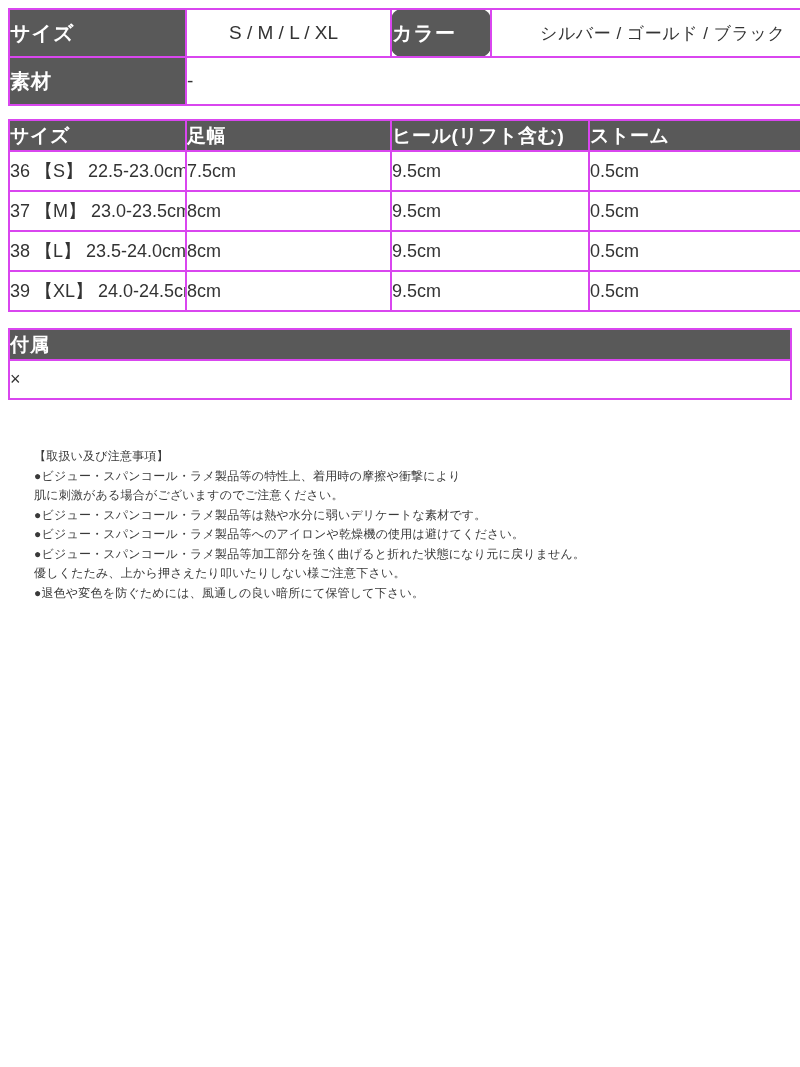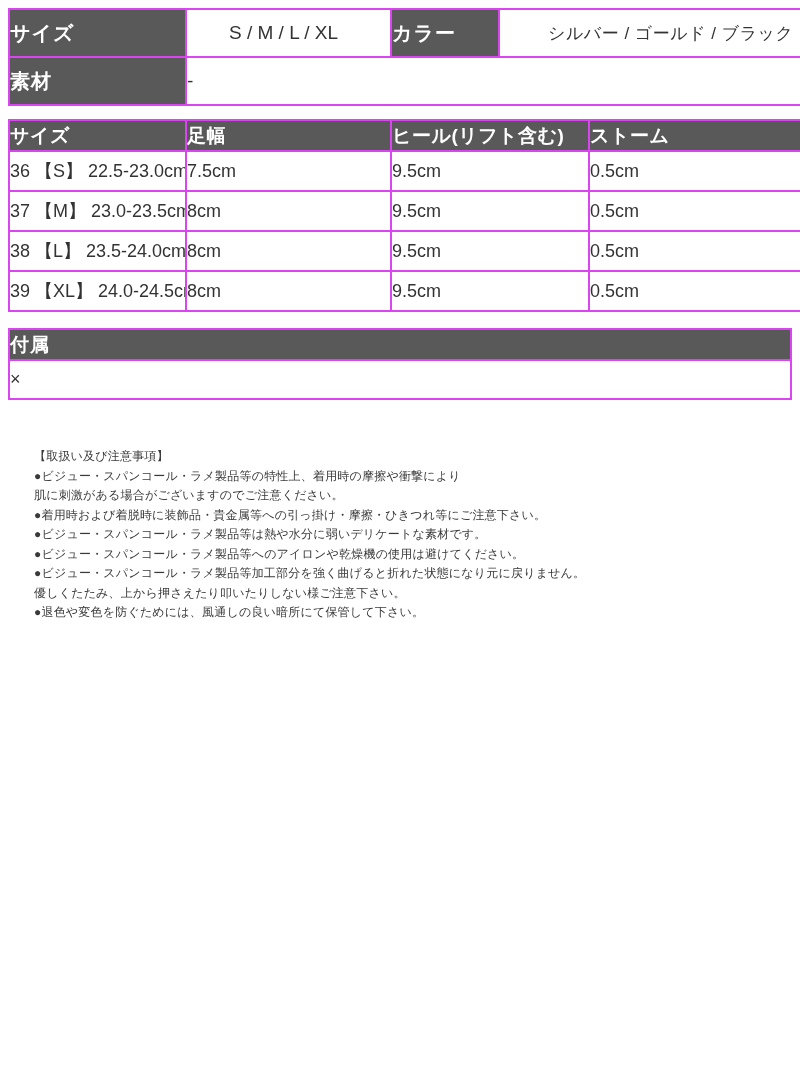--- a/index.html
+++ b/index.html
@@ -33,21 +33,21 @@
   td.val {
     color: #333333;
     font-size: 19px;
     background: #ffffff;
   }
 
   
   .spec-table td, .spec-table th { height: 48px; }
   .spec-table .c1 { width: 177px; }
   .spec-table .c2 { width: 205px; padding-left: 42px; }
-  .spec-table .c3 { width: 108px; }
+  .spec-table .c3 { width: 100px; border-radius: 11px; }
   .spec-table .c4 { width: 354px; padding-left: 48px; }
   .spec-table .colval { font-size: 17px; letter-spacing: 0.5px; }
 
   
   .dim-table { margin-top: 13px; }
   .dim-table th.hdr { height: 31px; font-size: 19px; letter-spacing: 0.5px; }
   .dim-table td { height: 40px; }
   .dim-table .c1 { width: 177px; }
   .dim-table .c2 { width: 205px; }
   .dim-table .c3 { width: 198px; margin-top: 37px; }
@@ -133,21 +133,20 @@
     <tr>
       <td>×</td>
     </tr>
   </tbody>
     </table>
 
   <div class="notes">
     <div class="line">【取扱い及び注意事項】</div>
     <div class="line">●ビジュー・スパンコール・ラメ製品等の特性上、着用時の摩擦や衝撃により</div>
     <div class="line">肌に刺激がある場合がございますのでご注意ください。</div>
-    <div class="line">●着用時および着脱時に装飾品・貴金属等への引っ掛け・摩擦・ひきつれ等にご注意下さい。</div>
     <div class="line">●ビジュー・スパンコール・ラメ製品等は熱や水分に弱いデリケートな素材です。</div>
     <div class="line">●ビジュー・スパンコール・ラメ製品等へのアイロンや乾燥機の使用は避けてください。</div>
     <div class="line">●ビジュー・スパンコール・ラメ製品等加工部分を強く曲げると折れた状態になり元に戻りません。</div>
     <div class="line">優しくたたみ、上から押さえたり叩いたりしない様ご注意下さい。</div>
     <div class="line">●退色や変色を防ぐためには、風通しの良い暗所にて保管して下さい。</div>
   </div>
 
 </div>
 
 </body></html>

